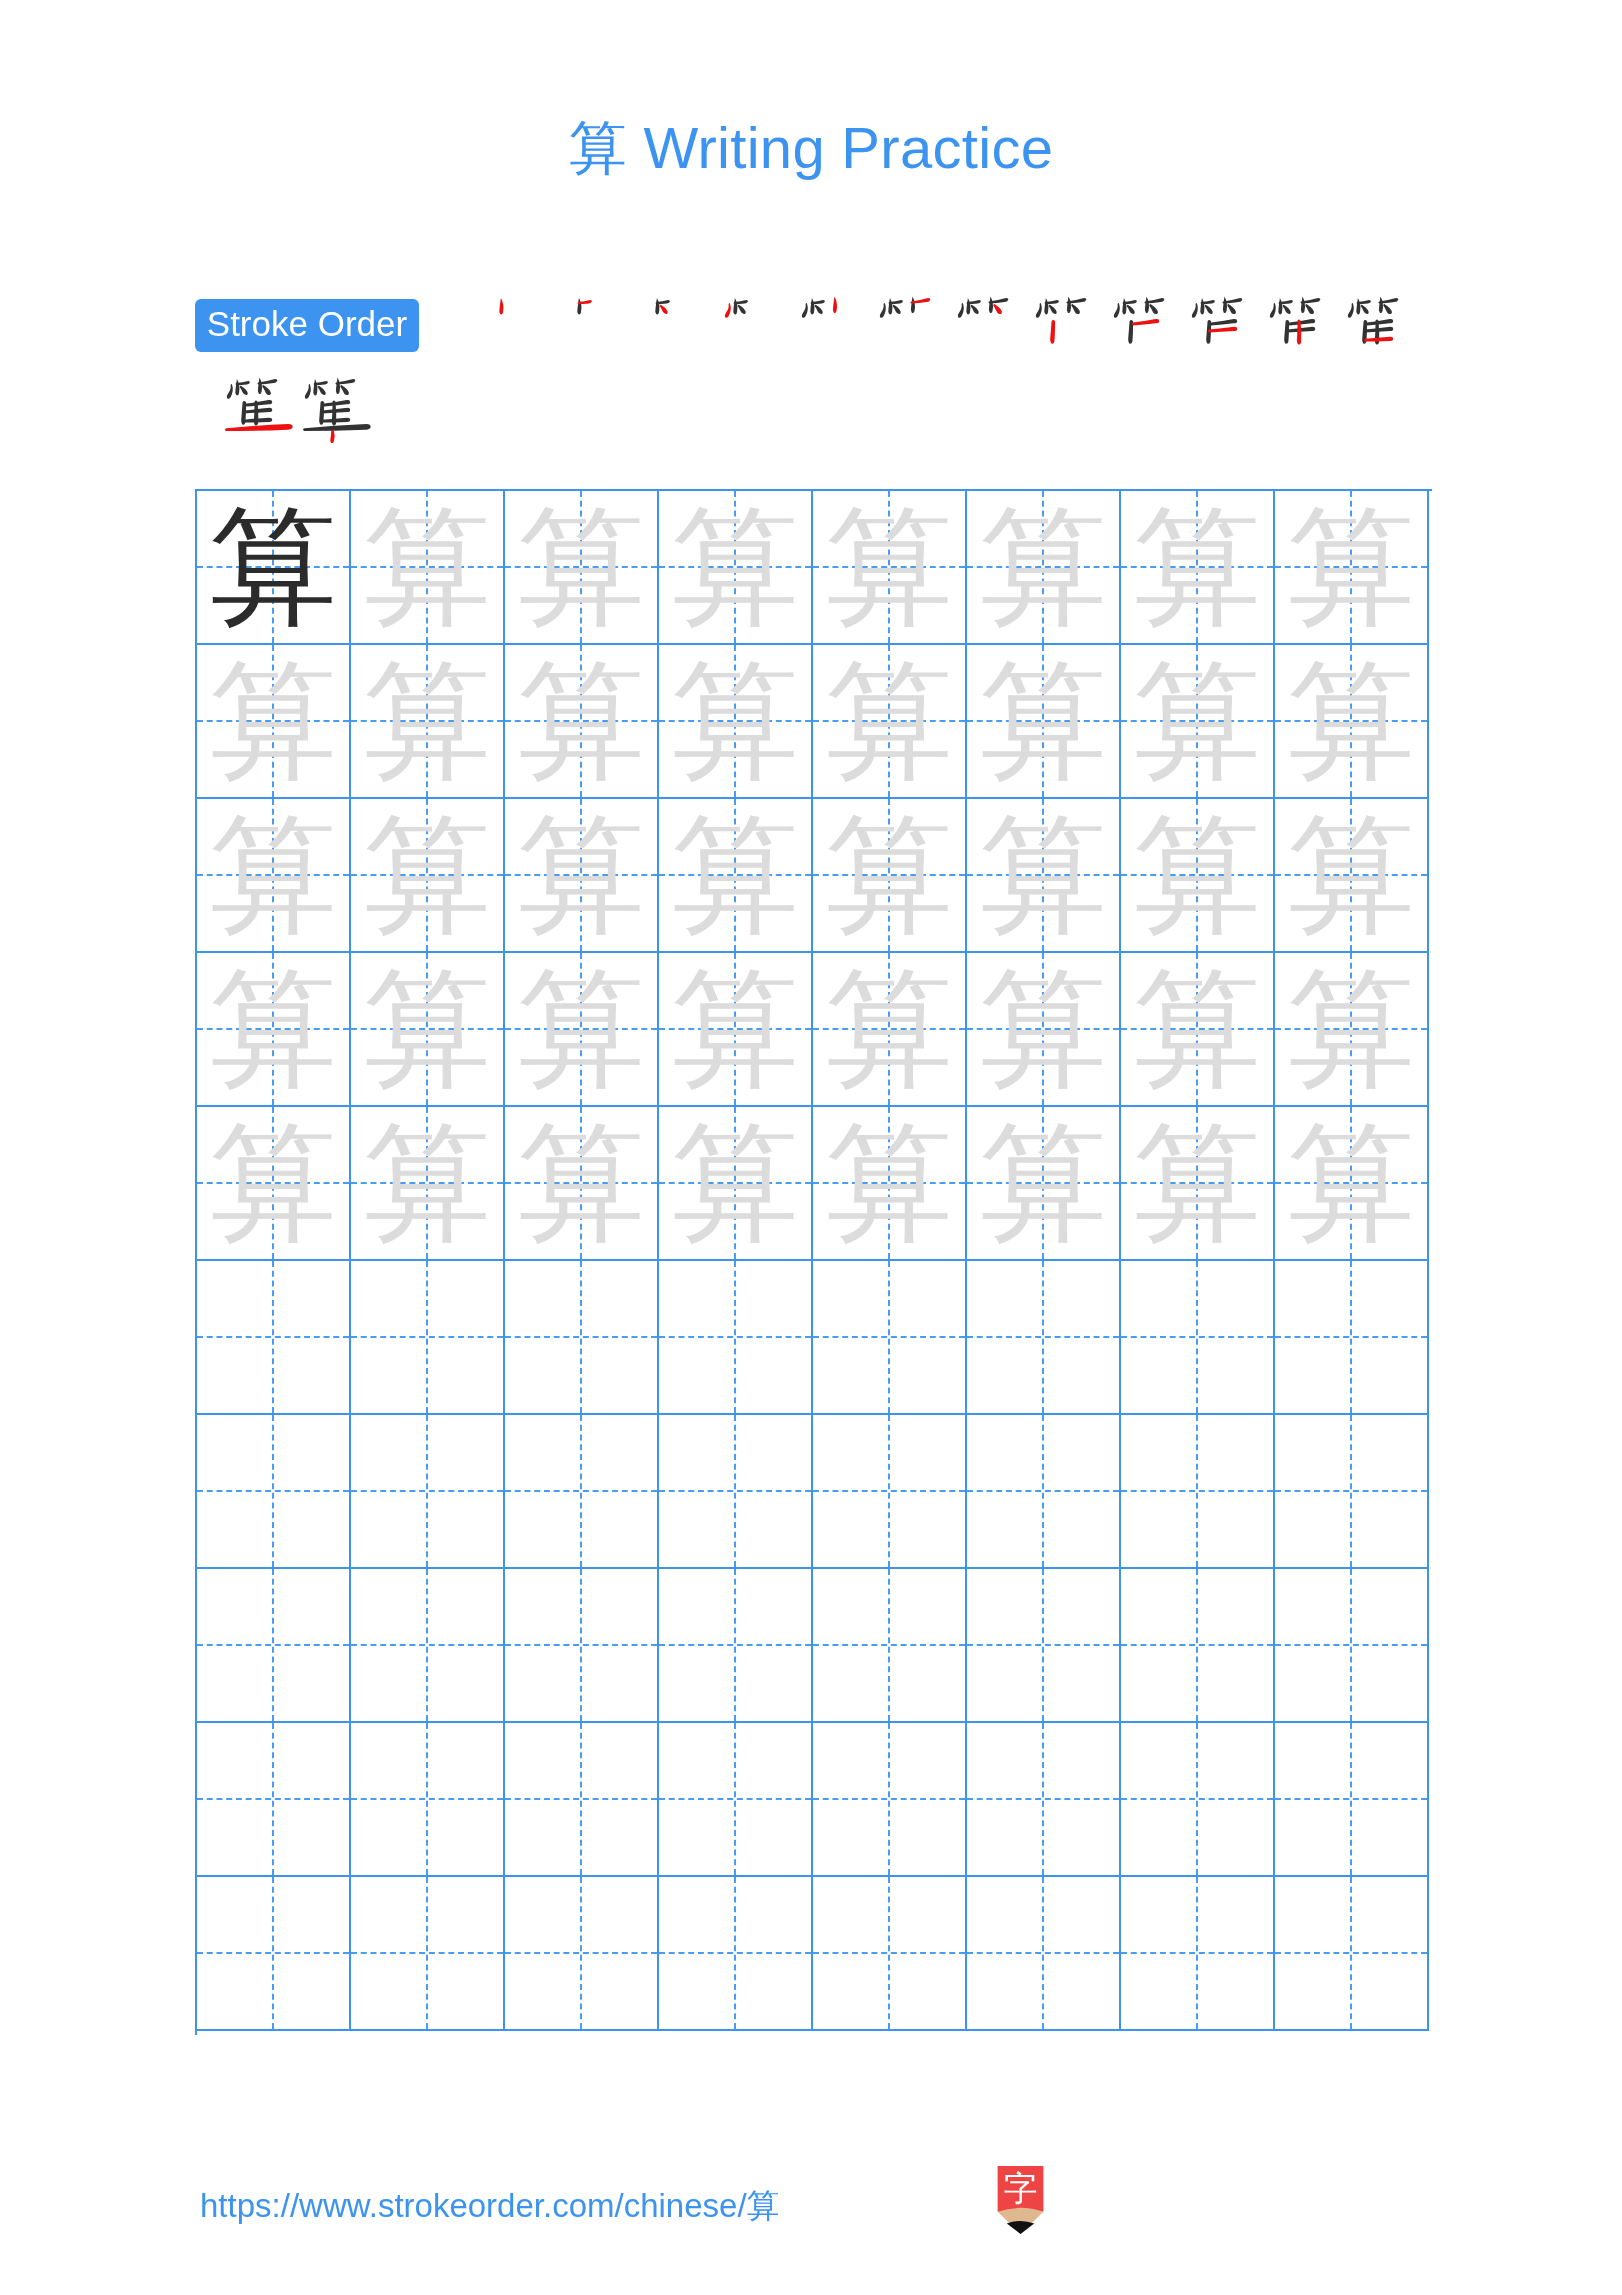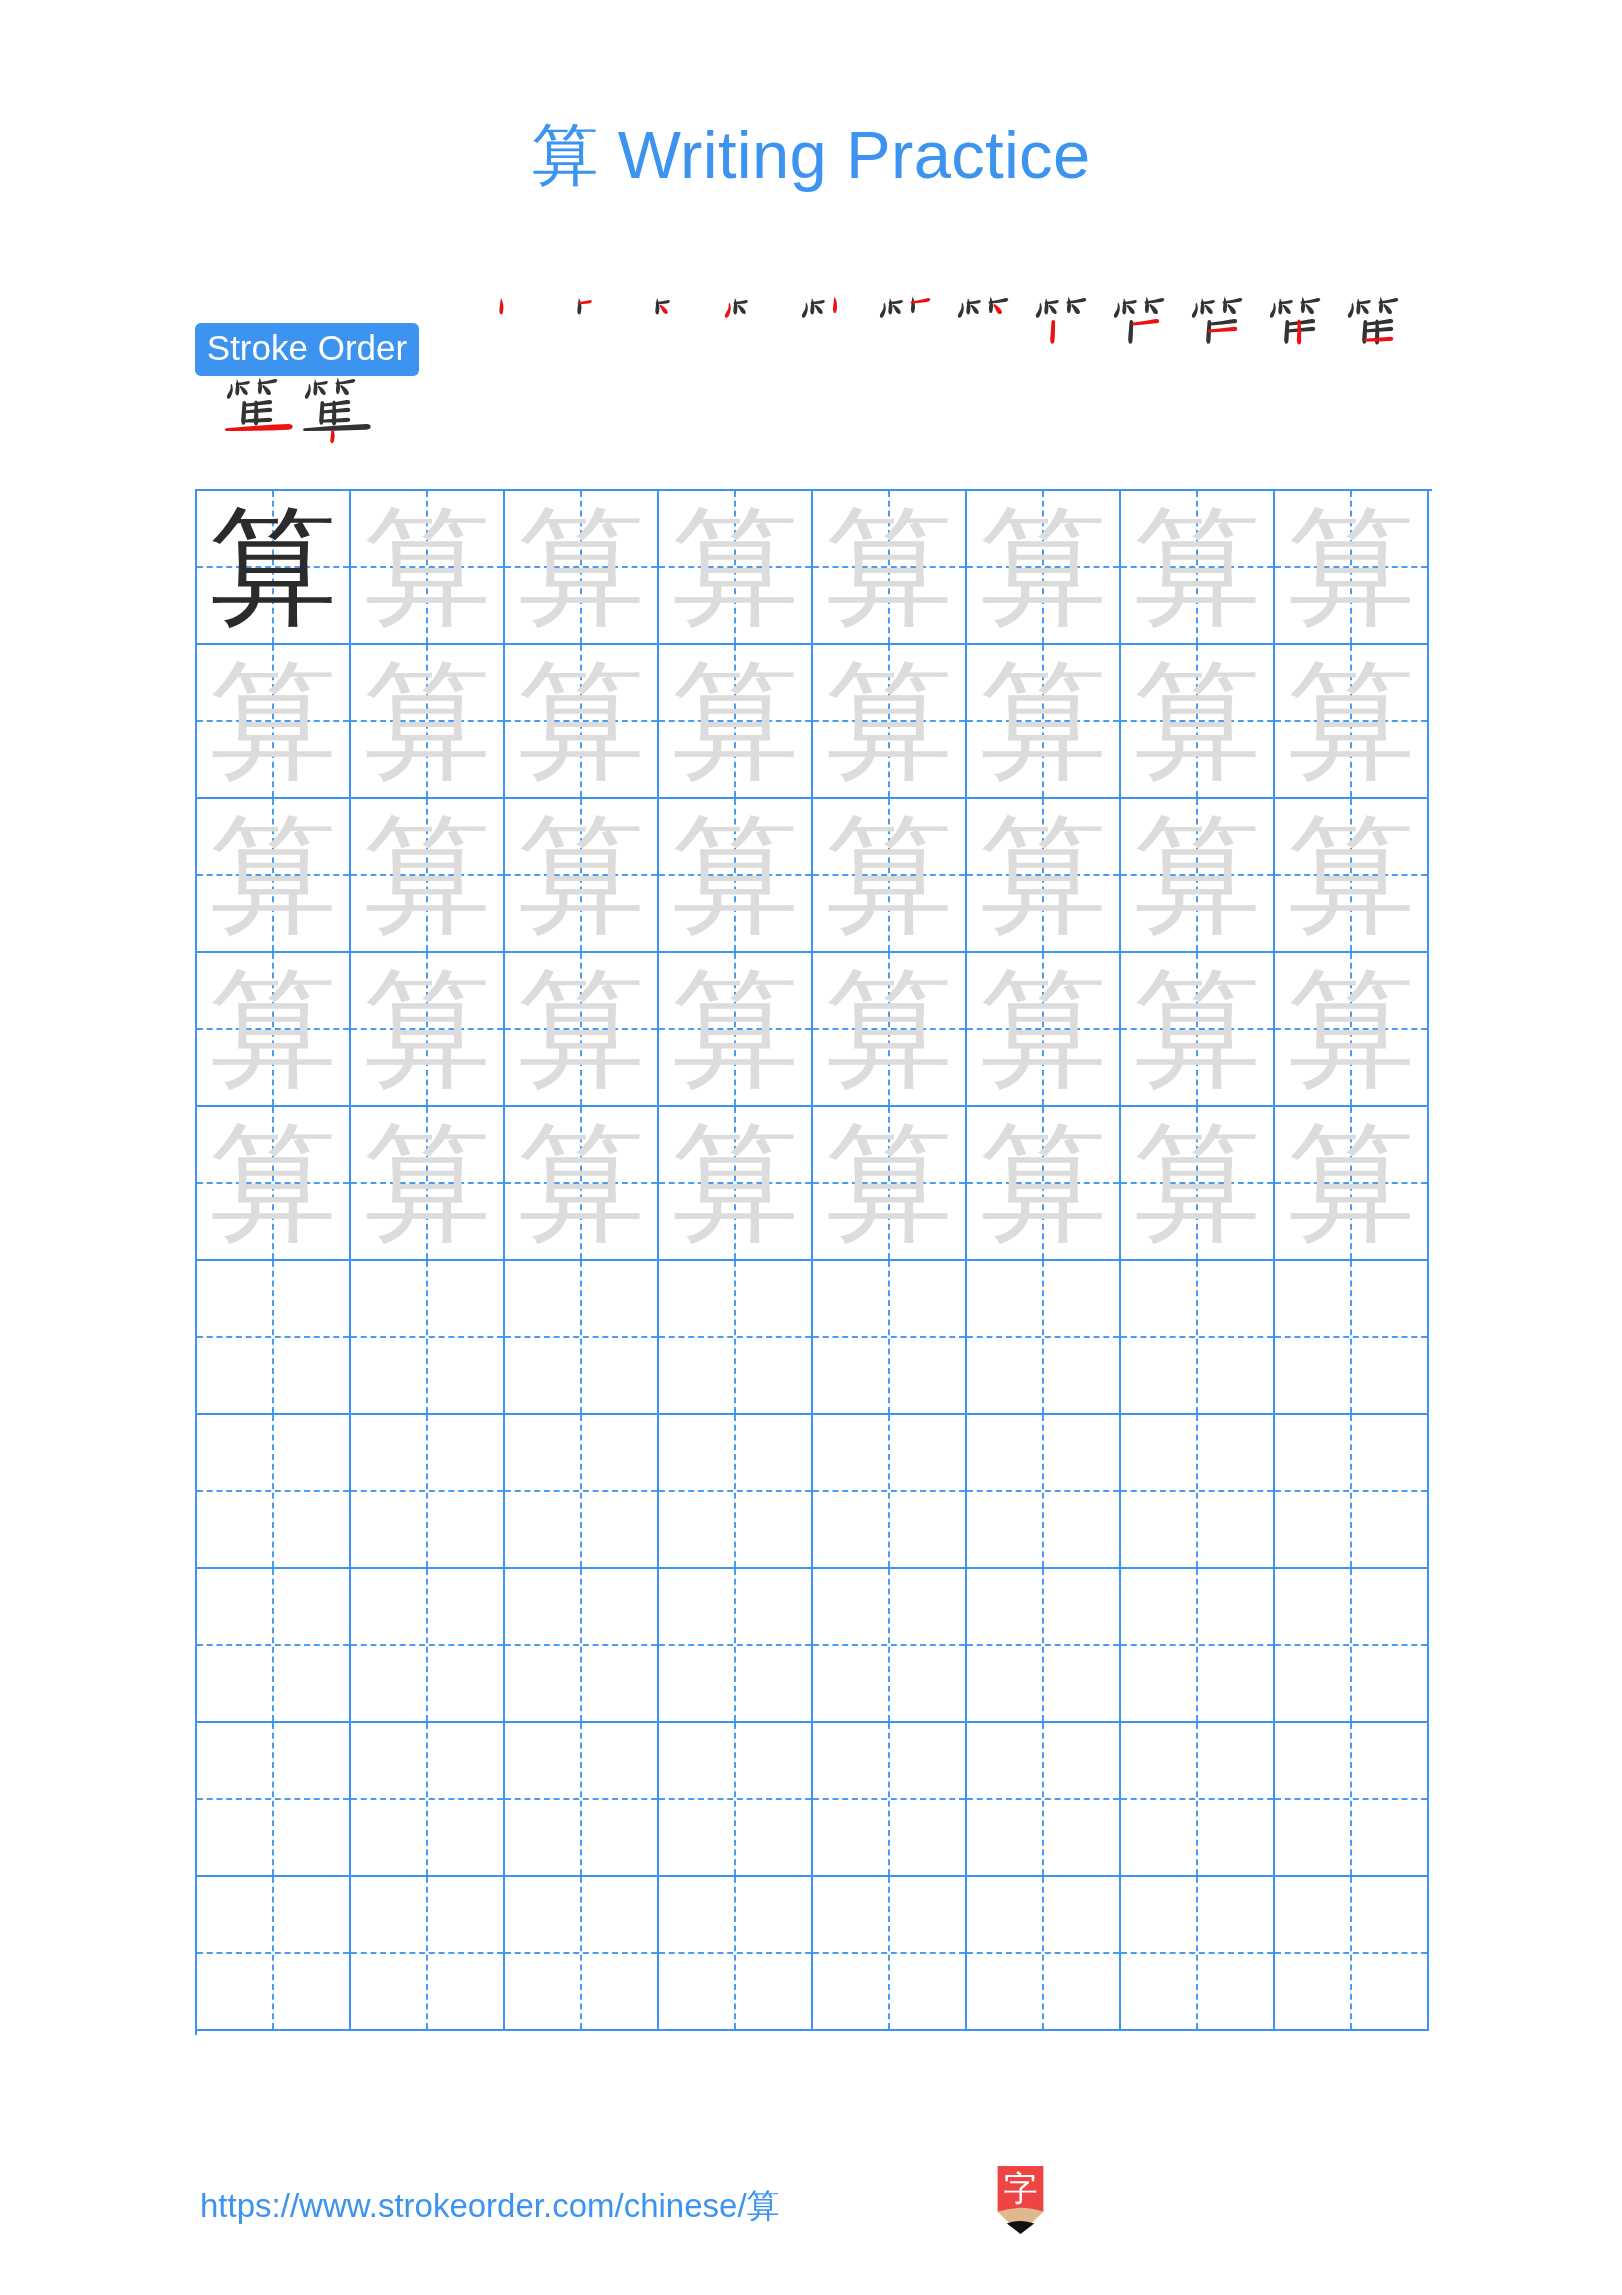--- a/index.html
+++ b/index.html
@@ -15,34 +15,34 @@
     overflow: hidden;
   }
 
   
   #title {
     position: absolute;
     top: 110px;
     left: 0;
     width: 1622px;
     text-align: center;
-    font-size: 67px;
+    font-size: 58px;
     font-weight: 400;
     color: #3d93f0;
     letter-spacing: 0.3px;
     white-space: nowrap;
   }
   #title .han {
     font-family: "DejaVu Sans", sans-serif;
   }
 
   
   #stroke-section {
     position: absolute;
-    top: 320px;
+    top: 296px;
     left: 195px;
     width: 1243px;
   }
   #stroke-order-badge {
     display: inline-block;
     background: #3d93f0;
     color: #ffffff;
     font-size: 35px;
     line-height: 1.0;
     padding: 7.9px 11.8px 10.5px 11.8px;

